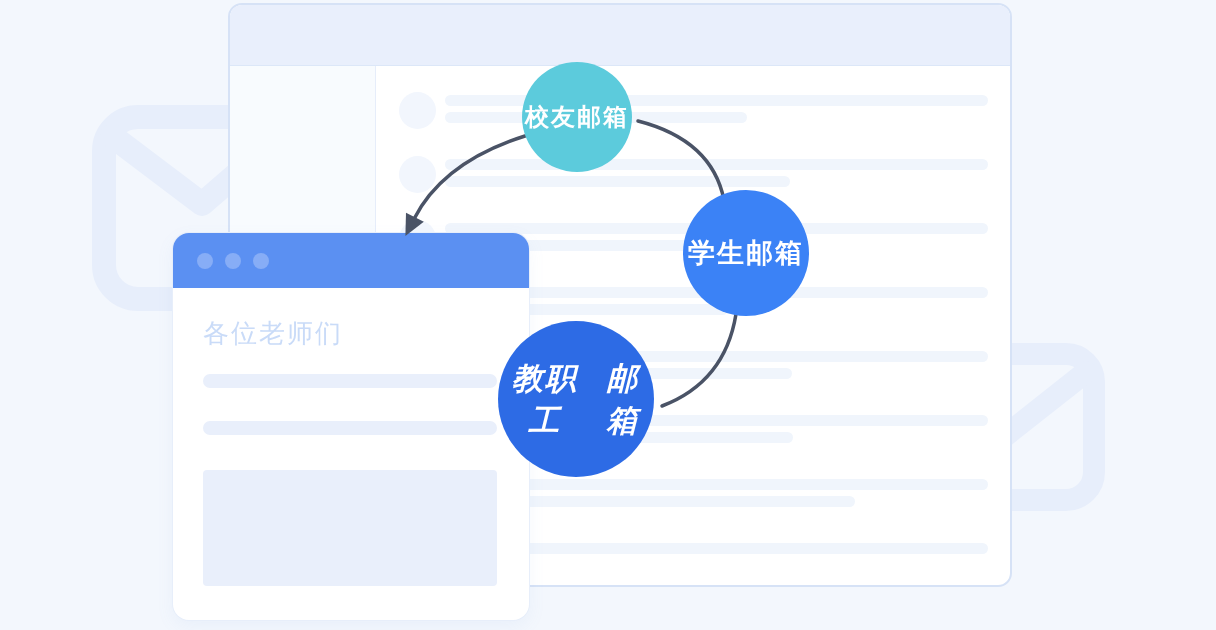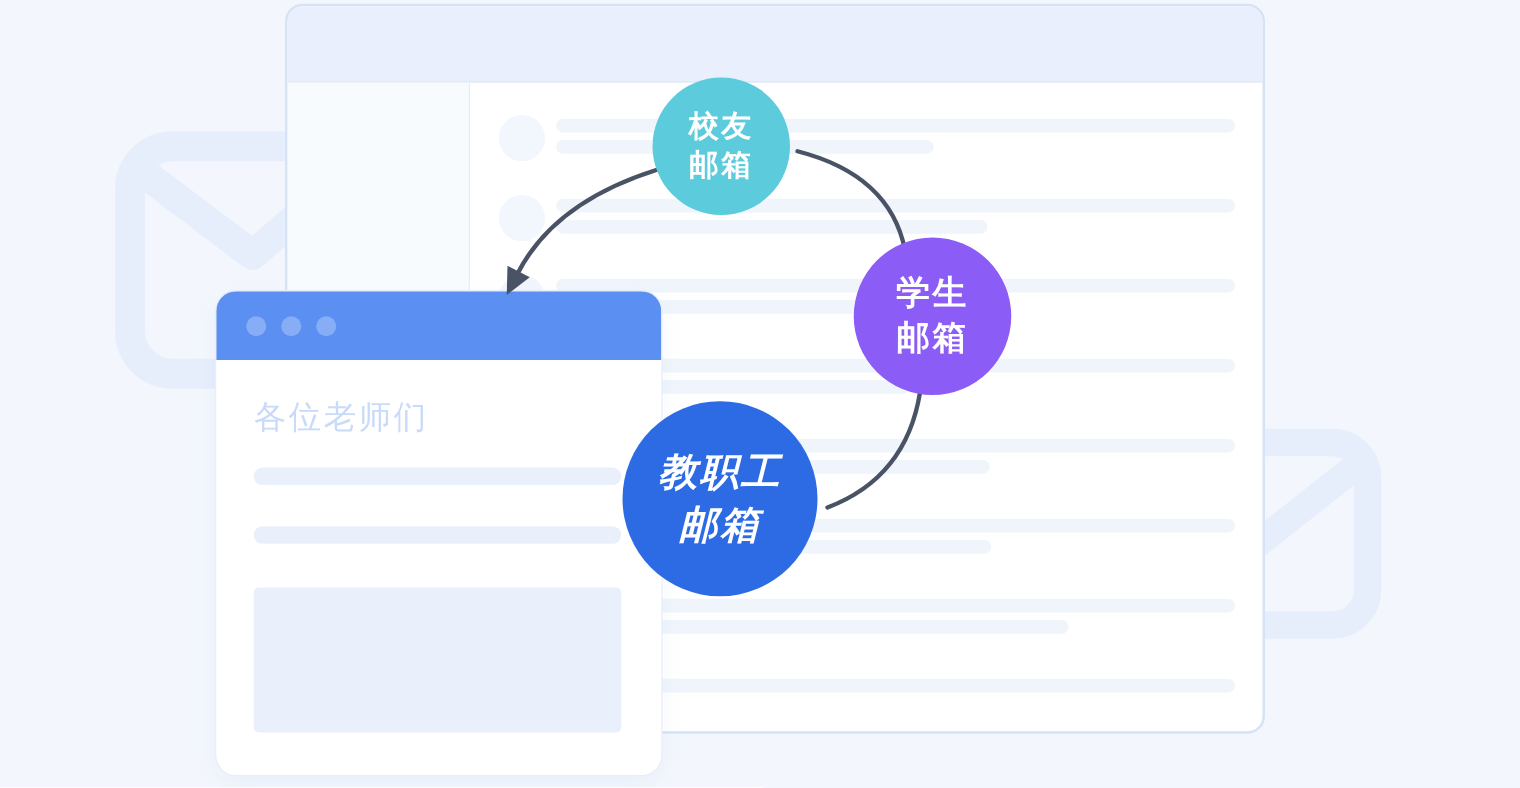--- a/index.html
+++ b/index.html
@@ -118,23 +118,24 @@
   .sw-line2 { top: 188px; }
   .sw-block { top: 237px; height: 116px; border-radius: 4px; }
 
   
   .badge {
     position: absolute;
     border-radius: 50%;
     color: #FFFFFF;
     font-weight: 700;
     display: flex;
-    flex-direction: column;
+    flex-direction: row;
     align-items: center;
     justify-content: center;
+    text-align: center;
     z-index: 4;
     letter-spacing: 2px;
   }
   .badge-alumni  { left: 522px; top: 62px;  width: 110px; height: 110px; font-size: 24px; line-height: 31px; }
   .badge-student { left: 683px; top: 190px; width: 126px; height: 126px; font-size: 27px; line-height: 36px; }
   .badge-faculty { left: 498px; top: 321px; width: 156px; height: 156px; font-size: 31px; line-height: 42px; font-style: italic; }
 </style>
 </head>
 <body>
 
@@ -235,21 +236,21 @@
       <path d="M 525 136 Q 443 162 414 219" marker-end="url(#arrowhead)"></path>
       <path d="M 638 121 Q 712 140 724 200"></path>
       <path d="M 736 314 Q 725 382 662 406"></path>
     </g>
   </svg>
 
   <div class="badge badge-alumni" style="background: rgb(92, 203, 220);">
     <span>校友</span>
     <span>邮箱</span>
   </div>
-  <div class="badge badge-student" style="background: #8b5cf6;">
+  <div class="badge badge-student" style="background: #3b82f6;">
     <span>学生</span>
     <span>邮箱</span>
   </div>
   <div class="badge badge-faculty" style="background: rgb(45, 107, 229);">
     <span>教职工</span>
     <span>邮箱</span>
   </div>
 
 </div>
 

